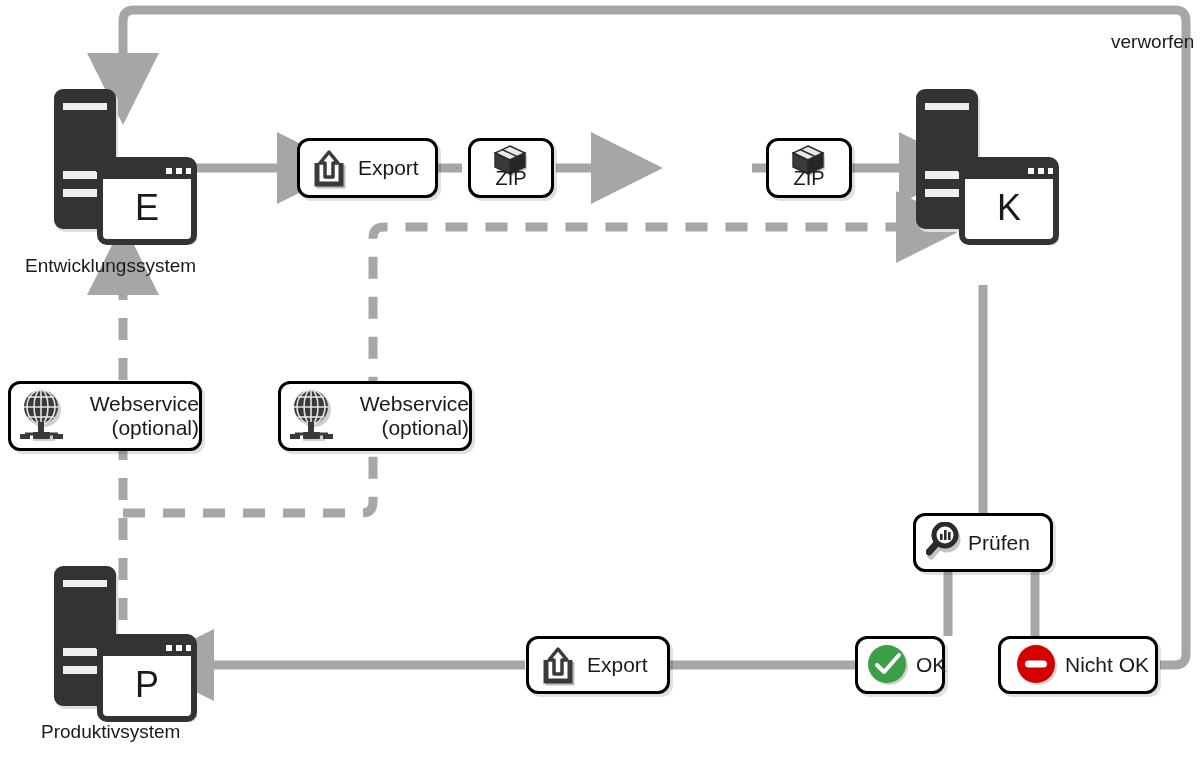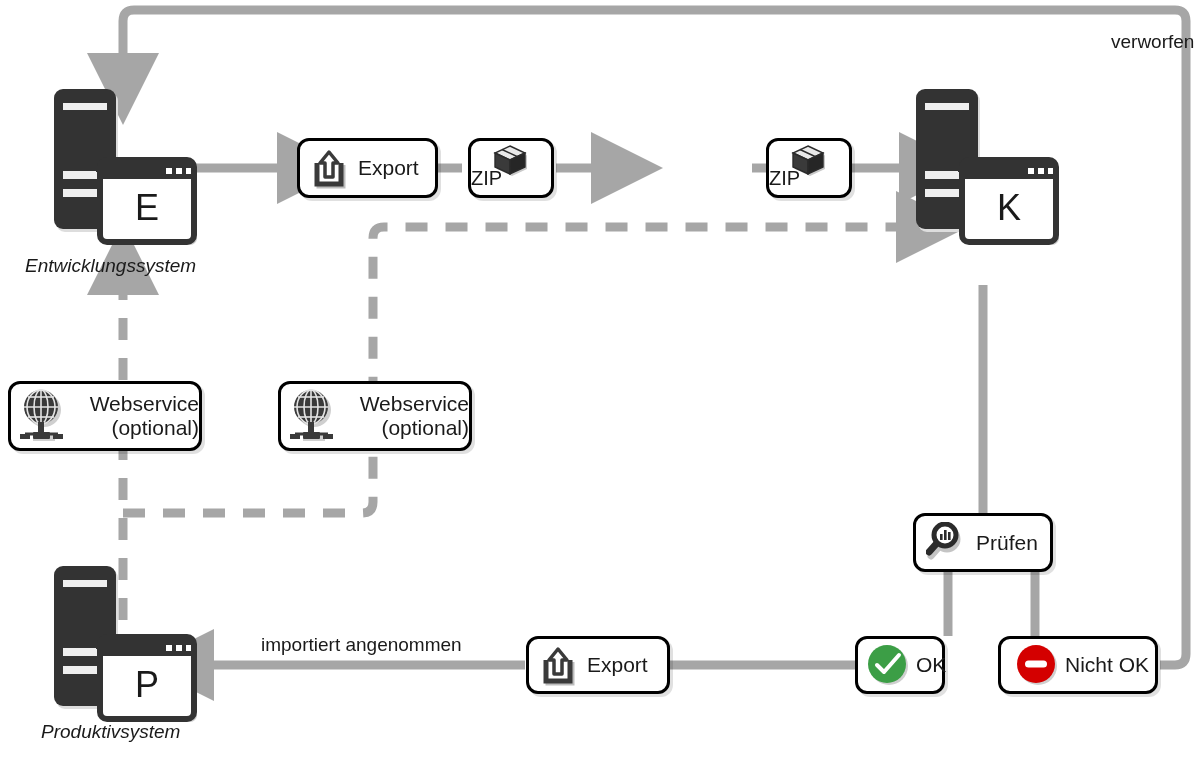--- a/index.html
+++ b/index.html
@@ -9,24 +9,24 @@
   svg.layer{position:absolute;left:0;top:0;width:1200px;height:760px;}
 
   .node{position:absolute;box-sizing:border-box;background:#fff;
         border:3px solid #000;border-radius:12px;
         box-shadow:3px 3px 0 rgba(0,0,0,0.12);
         display:flex;align-items:center;}
   .node .lbl{font-size:21px;color:#1a1a1a;line-height:1.12;white-space:pre;}
   .node .ico{flex:none;display:flex;align-items:center;justify-content:center;}
 
   .sysblock{position:absolute;}
-  .syscap{position:absolute;font-size:19px;color:#1a1a1a;white-space:nowrap;font-style:italic;}
+  .syscap{position:absolute;font-size:19px;color:#1a1a1a;white-space:nowrap;}
   .edgelabel{position:absolute;font-size:19px;color:#1a1a1a;white-space:nowrap;}
 
-  .ziplbl{position:absolute;left:0;right:0;bottom:5px;text-align:left;
+  .ziplbl{position:absolute;left:0;right:0;bottom:5px;text-align:center;
           font-size:20px;color:#1a1a1a;}
 </style>
 </head>
 <body>
 
 <div id="stage">
 
   <svg class="layer" viewBox="0 0 1200 760">
     <defs>
       <marker id="ah" markerWidth="10" markerHeight="10" refX="1" refY="4" orient="auto" markerUnits="strokeWidth">
@@ -242,21 +242,21 @@
         </g>
         <line x1="11" y1="21" x2="3" y2="30" stroke="#2b2b2b" stroke-width="7" stroke-linecap="round"></line>
         <circle cx="19" cy="13" r="11" fill="#fff" stroke="#2b2b2b" stroke-width="5"></circle>
         <g fill="#2b2b2b">
           <rect x="14" y="12" width="2.6" height="6"></rect>
           <rect x="18" y="8" width="2.6" height="10"></rect>
           <rect x="22" y="10" width="2.6" height="8"></rect>
         </g>
       </svg>
     </span>
-    <span class="lbl" style="margin-left:8px;">Prüfen</span>
+    <span class="lbl" style="">Prüfen</span>
   </div>
 
   <div class="node" style="left:855px;top:636px;width:90px;height:58px;padding-left:8px;">
     <span class="ico">
       <svg width="44" height="44" viewBox="0 0 44 44">
         <circle cx="23" cy="23" r="19" fill="#cfcfcf"></circle>
         <circle cx="21" cy="21" r="19" fill="#3c9e46"></circle>
         <path d="M11,22 L18,29 L33,12" fill="none" stroke="#ffffff" stroke-width="4" stroke-linecap="round" stroke-linejoin="round"></path>
       </svg>
     </span>
@@ -279,15 +279,14 @@
       <svg width="38" height="42" viewBox="0 0 38 42">
         <path d="M7,16 v21 h24 v-21" fill="#fff" stroke="#bdbdbd" stroke-width="5" transform="translate(2,2)"></path>
         <path d="M7,16 v21 h24 v-21" fill="#fff" stroke="#3a3a3a" stroke-width="5"></path>
         <path d="M19,5 L28,16 H23 V30 H15 V16 H10 Z" fill="#fff" stroke="#3a3a3a" stroke-width="3.5" stroke-linejoin="round"></path>
       </svg>
     </span>
     <span class="lbl" style="margin-left:10px;">Export</span>
   </div>
 
   <div class="edgelabel" style="left:1063px;top:31px;margin-left:48px;">verworfen</div>
-  <div class="edgelabel" style="left:261px;top:634px;">importiert angenommen</div>
 
 </div>
 
 </body></html>

